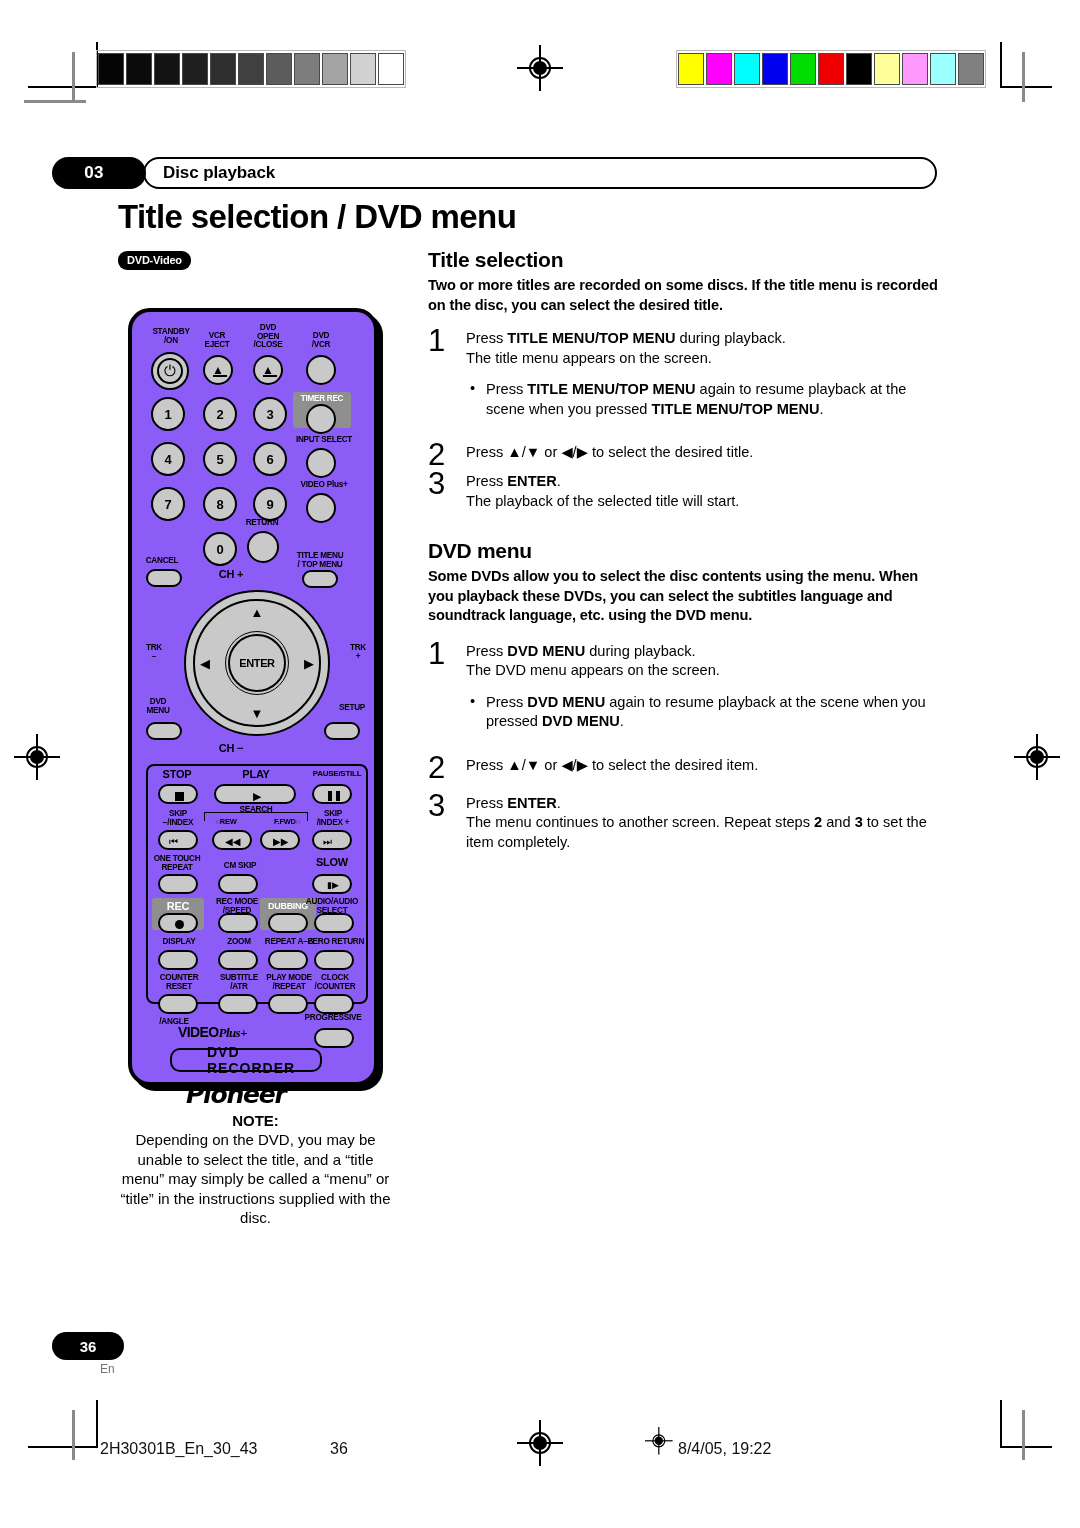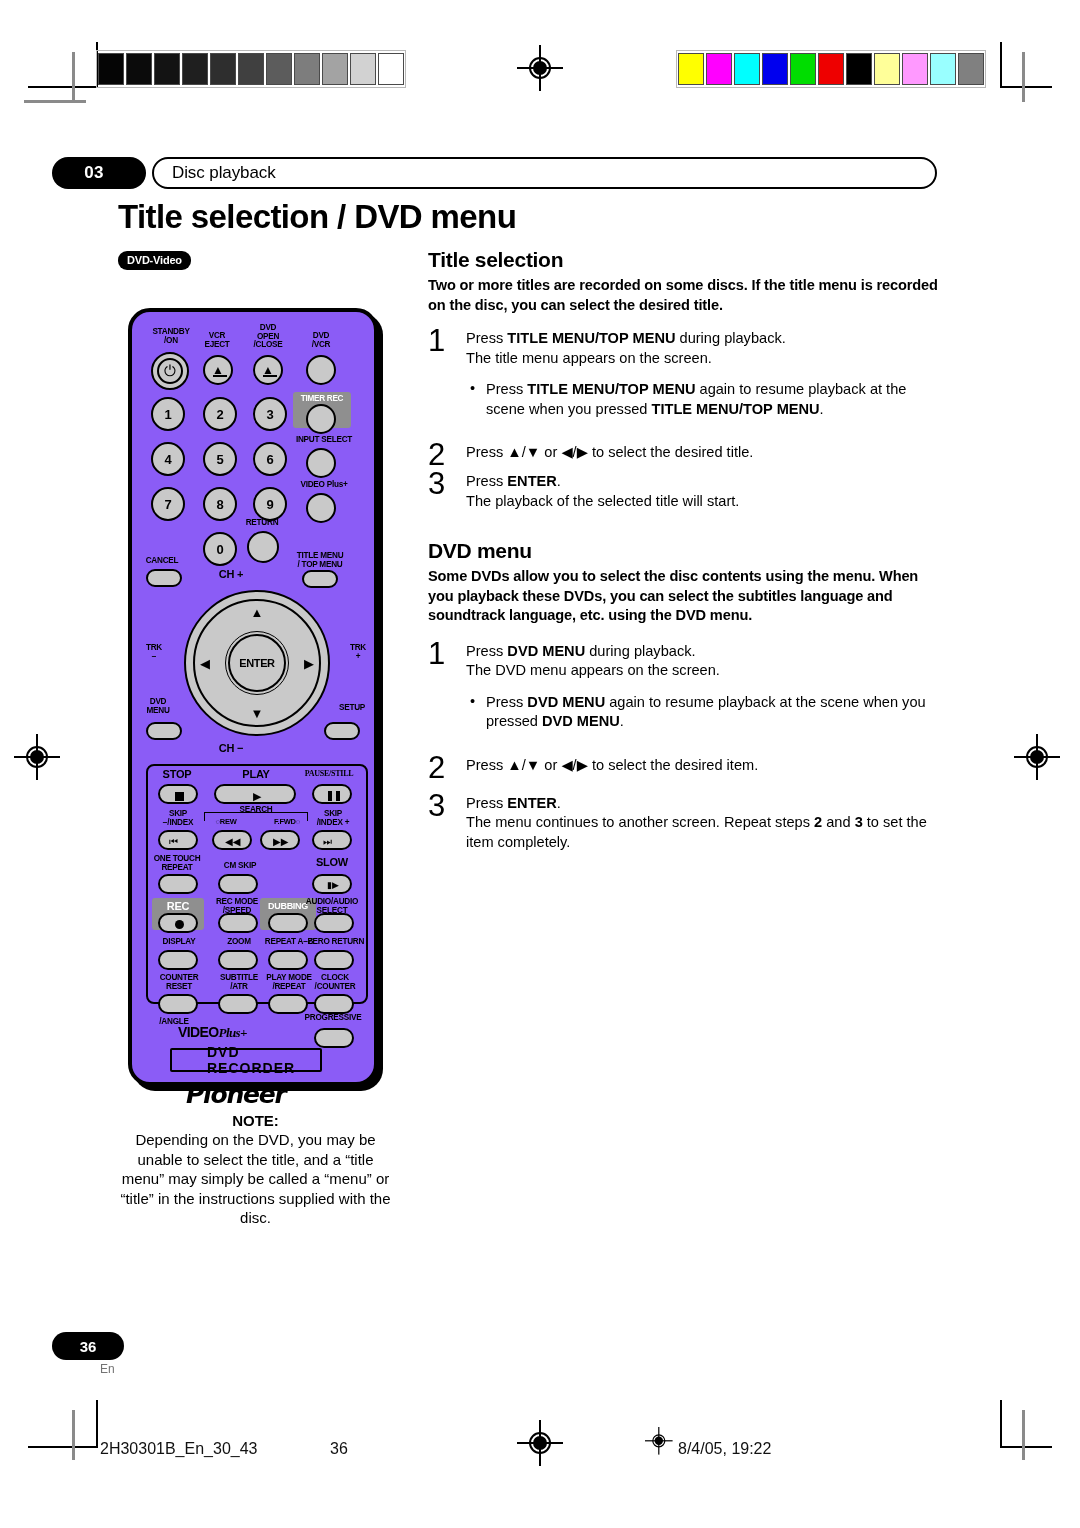--- a/index.html
+++ b/index.html
@@ -39,25 +39,25 @@
     color: #fff; font-weight: bold; font-size: 17px;
     display: flex; align-items: center; justify-content: center;
     letter-spacing: .4px;
     z-index: 2;
   }
   .chap-num::after{
     content:""; position:absolute; right:-10px; top:0; width:30px; height:32px;
     background:#000; border-radius:0 16px 16px 0; z-index:-1;
   }
   .chap-pill {
-    position: absolute; left: 100px; top: 0; right: 0; height: 32px;
+    position: absolute; left: 91px; top: 0; right: 0; height: 32px;
     border: 2px solid #000; border-radius: 16px;
     display: flex; align-items: center;
     padding-left: 18px;
-    font-weight: normal; font-size: 17px;
+    font-weight: bold; font-size: 17px;
     letter-spacing: -.1px;
   }
 
   
   .page-title {
     position: absolute; left: 118px; top: 198px;
     font-size: 33px; font-weight: bold; letter-spacing: -.6px;
   }
 
   
@@ -128,21 +128,21 @@
 
   .grpbox {
     position: absolute; border: 2px solid #000; border-radius: 8px;
   }
 
   .videoplus {
     position: absolute; font-weight: bold; font-size: 14px; letter-spacing: -.6px;
   }
   .videoplus i { font-family: "Liberation Serif", serif; font-size: 13px; }
   .dvdrec-pill {
-    position: absolute; border: 2px solid #000; border-radius: 2px;
+    position: absolute; border: 2px solid #000; border-radius: 10px;
     display: flex; align-items: center; justify-content: flex-end;
     font-size: 14px; font-weight: bold; letter-spacing: 1px; padding-left: 35px;
   }
   .pioneer {
     position: absolute; font-size: 25px; font-weight: bold;
     font-style: italic; letter-spacing: -1.2px;
     font-family: "DejaVu Sans", sans-serif;
   }
 
   
@@ -360,21 +360,21 @@
       <div class="rlabel" style="left:66px;top:432px;width:66px;font-size:11px;">CH −</div>
       <div class="grpbox" style="left:14px;top:452px;width:222px;height:240px;"></div>
       <div class="rlabel" style="left:20px;top:458px;width:50px;font-size:11px;">STOP</div>
       <div class="rbtn oval" style="left:26px;top:472px;width:40px;height:20px;">
   <div style="position:absolute;left:15px;top:6px;width:9px;height:9px;background:#000;"></div>
       </div>
       <div class="rlabel" style="left:84px;top:458px;width:80px;font-size:11px;">PLAY</div>
       <div class="rbtn oval" style="left:82px;top:472px;width:82px;height:20px;">
   <div style="position:absolute;left:37px;top:4px;font-size:11px;line-height:12px;">▶</div>
       </div>
-      <div class="rlabel" style="left:164px;top:458px;width:66px;font-size:8px;font-family:Liberation Serif, serif;">PAUSE/STILL</div>
+      <div class="rlabel" style="left:172px;top:458px;width:66px;font-size:8px;">PAUSE/STILL</div>
       <div class="rbtn oval" style="left:180px;top:472px;width:40px;height:20px;">
   <div style="position:absolute;left:14px;top:5px;width:4px;height:10px;background:#000;"></div>
   <div style="position:absolute;left:22px;top:5px;width:4px;height:10px;background:#000;"></div>
       </div>
       <div class="rlabel" style="left:18px;top:498px;width:56px;">SKIP
 −/INDEX</div>
       <div class="rbtn oval" style="left:26px;top:518px;width:40px;height:20px;">
   <div style="position:absolute;left:9px;top:4px;font-size:10px;">⏮</div>
       </div>
       <div class="rlabel" style="left:84px;top:494px;width:80px;">SEARCH</div>

